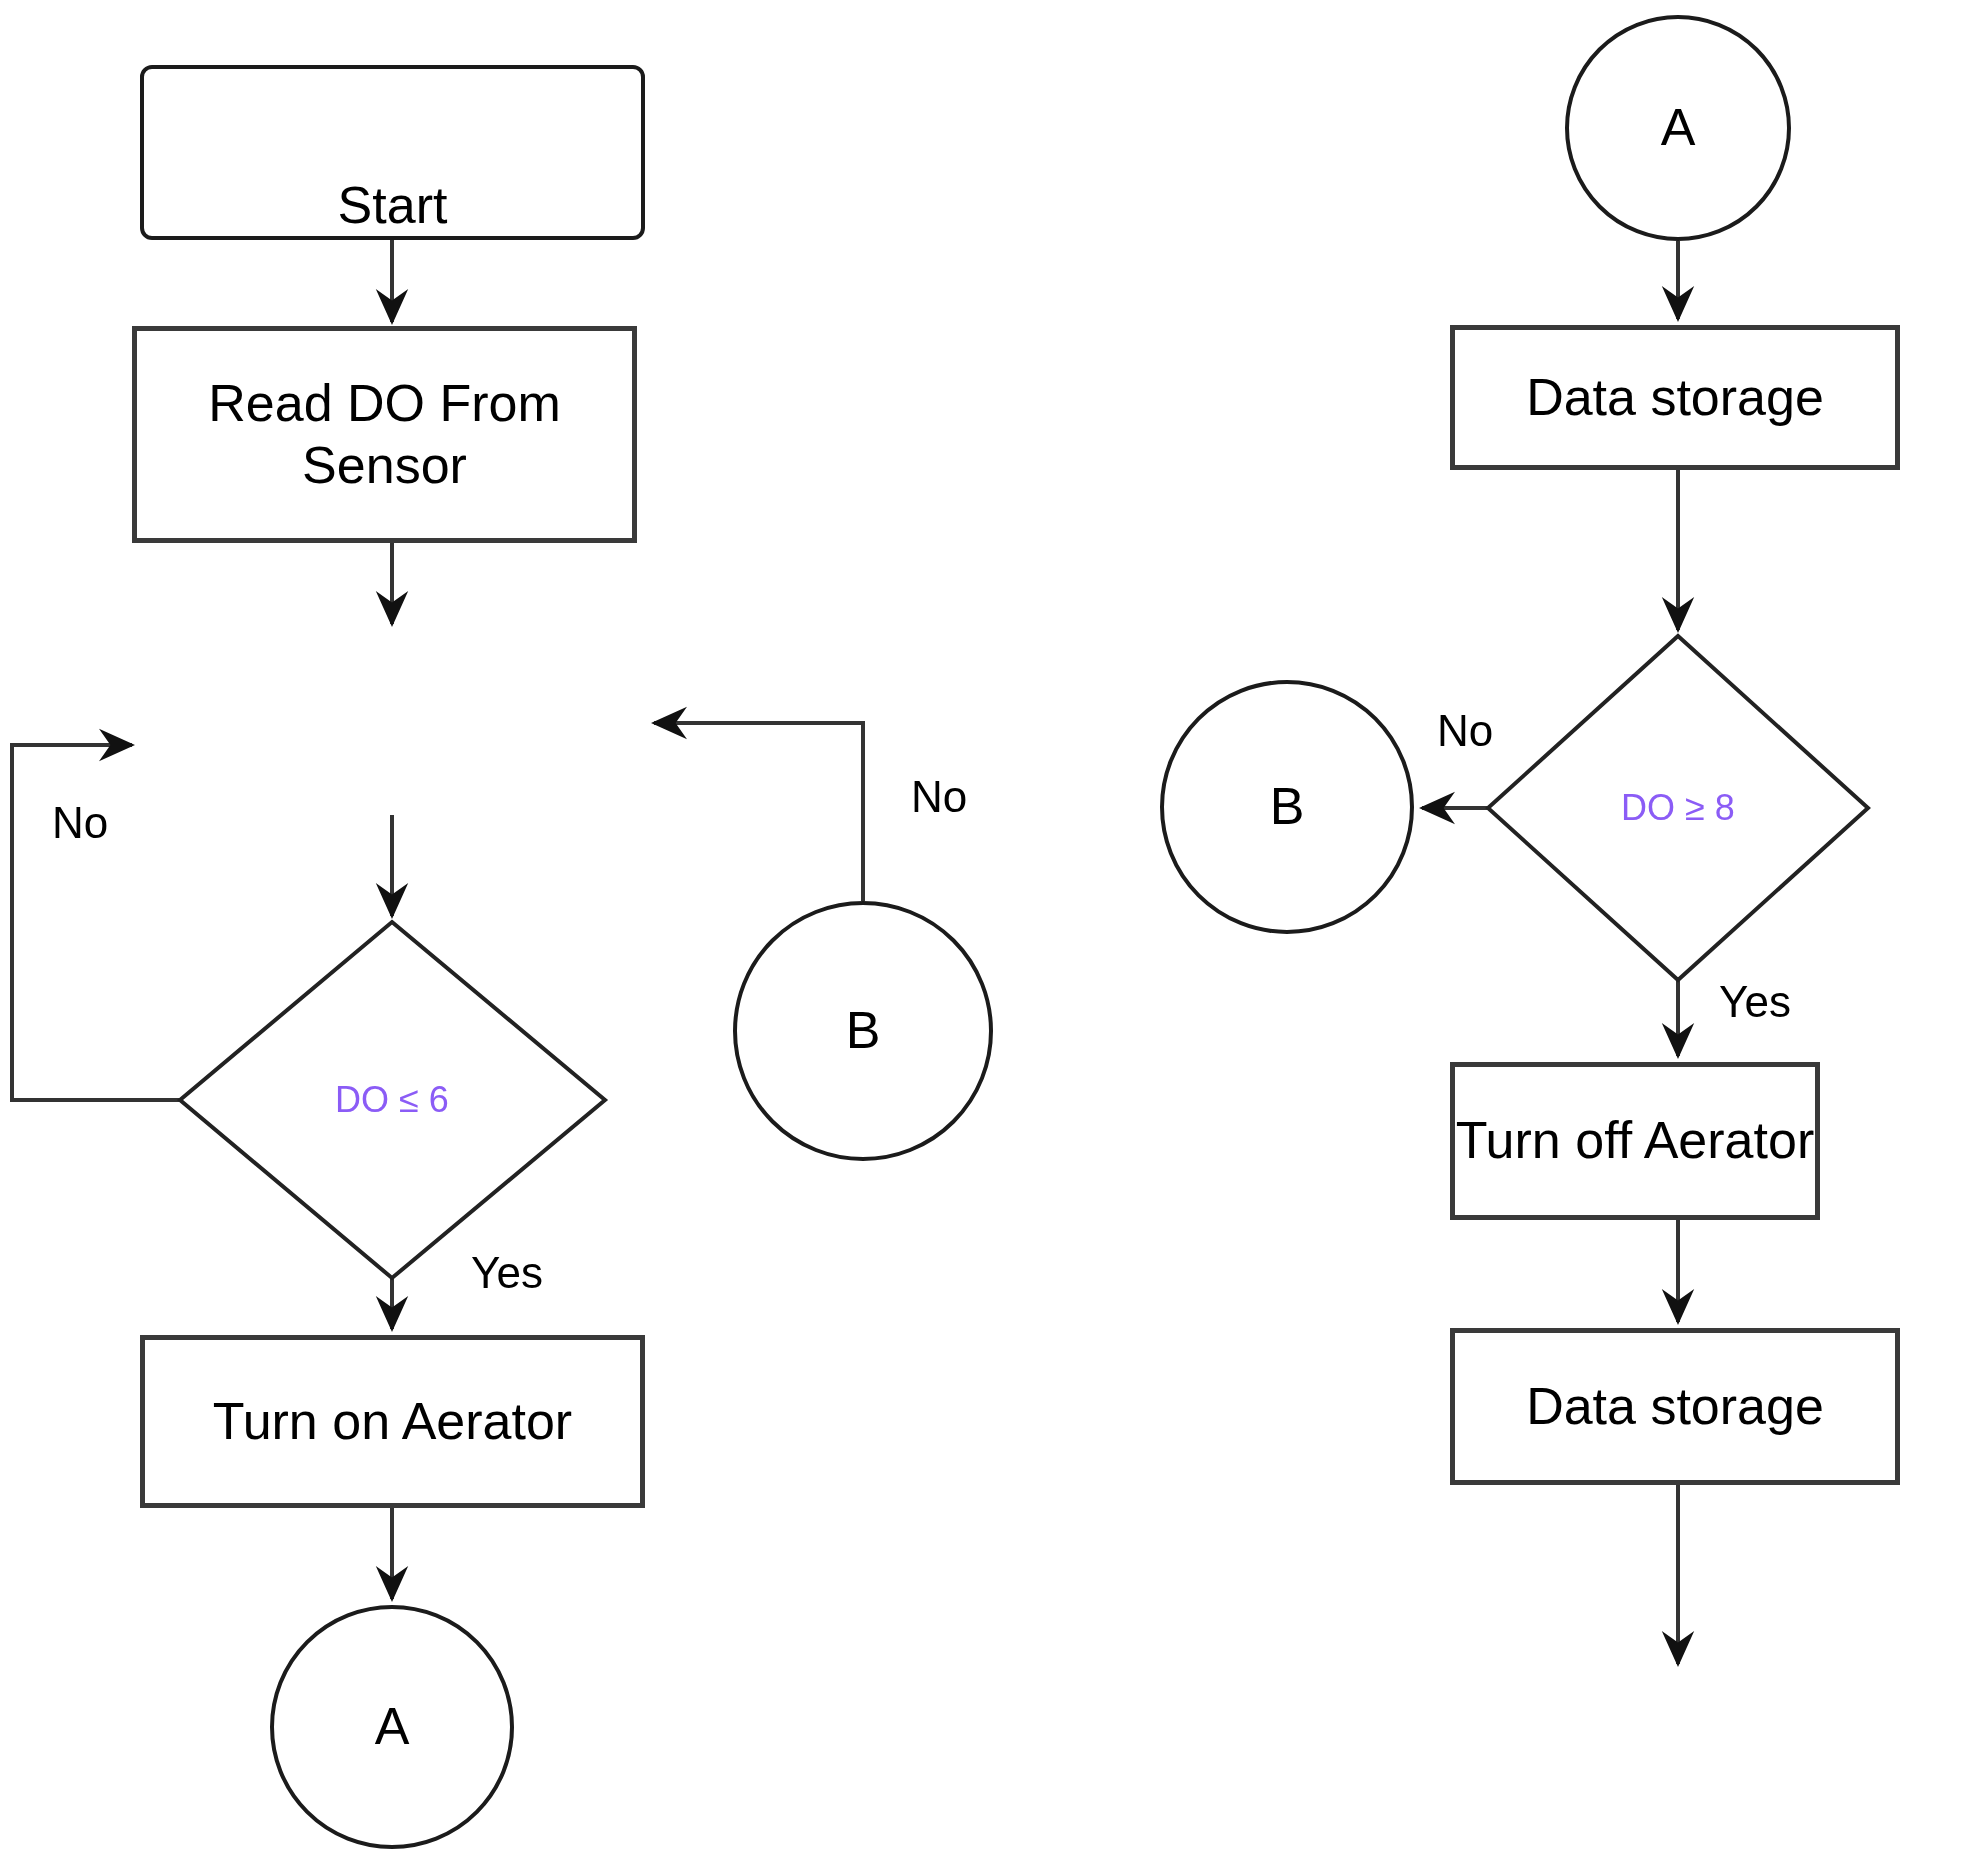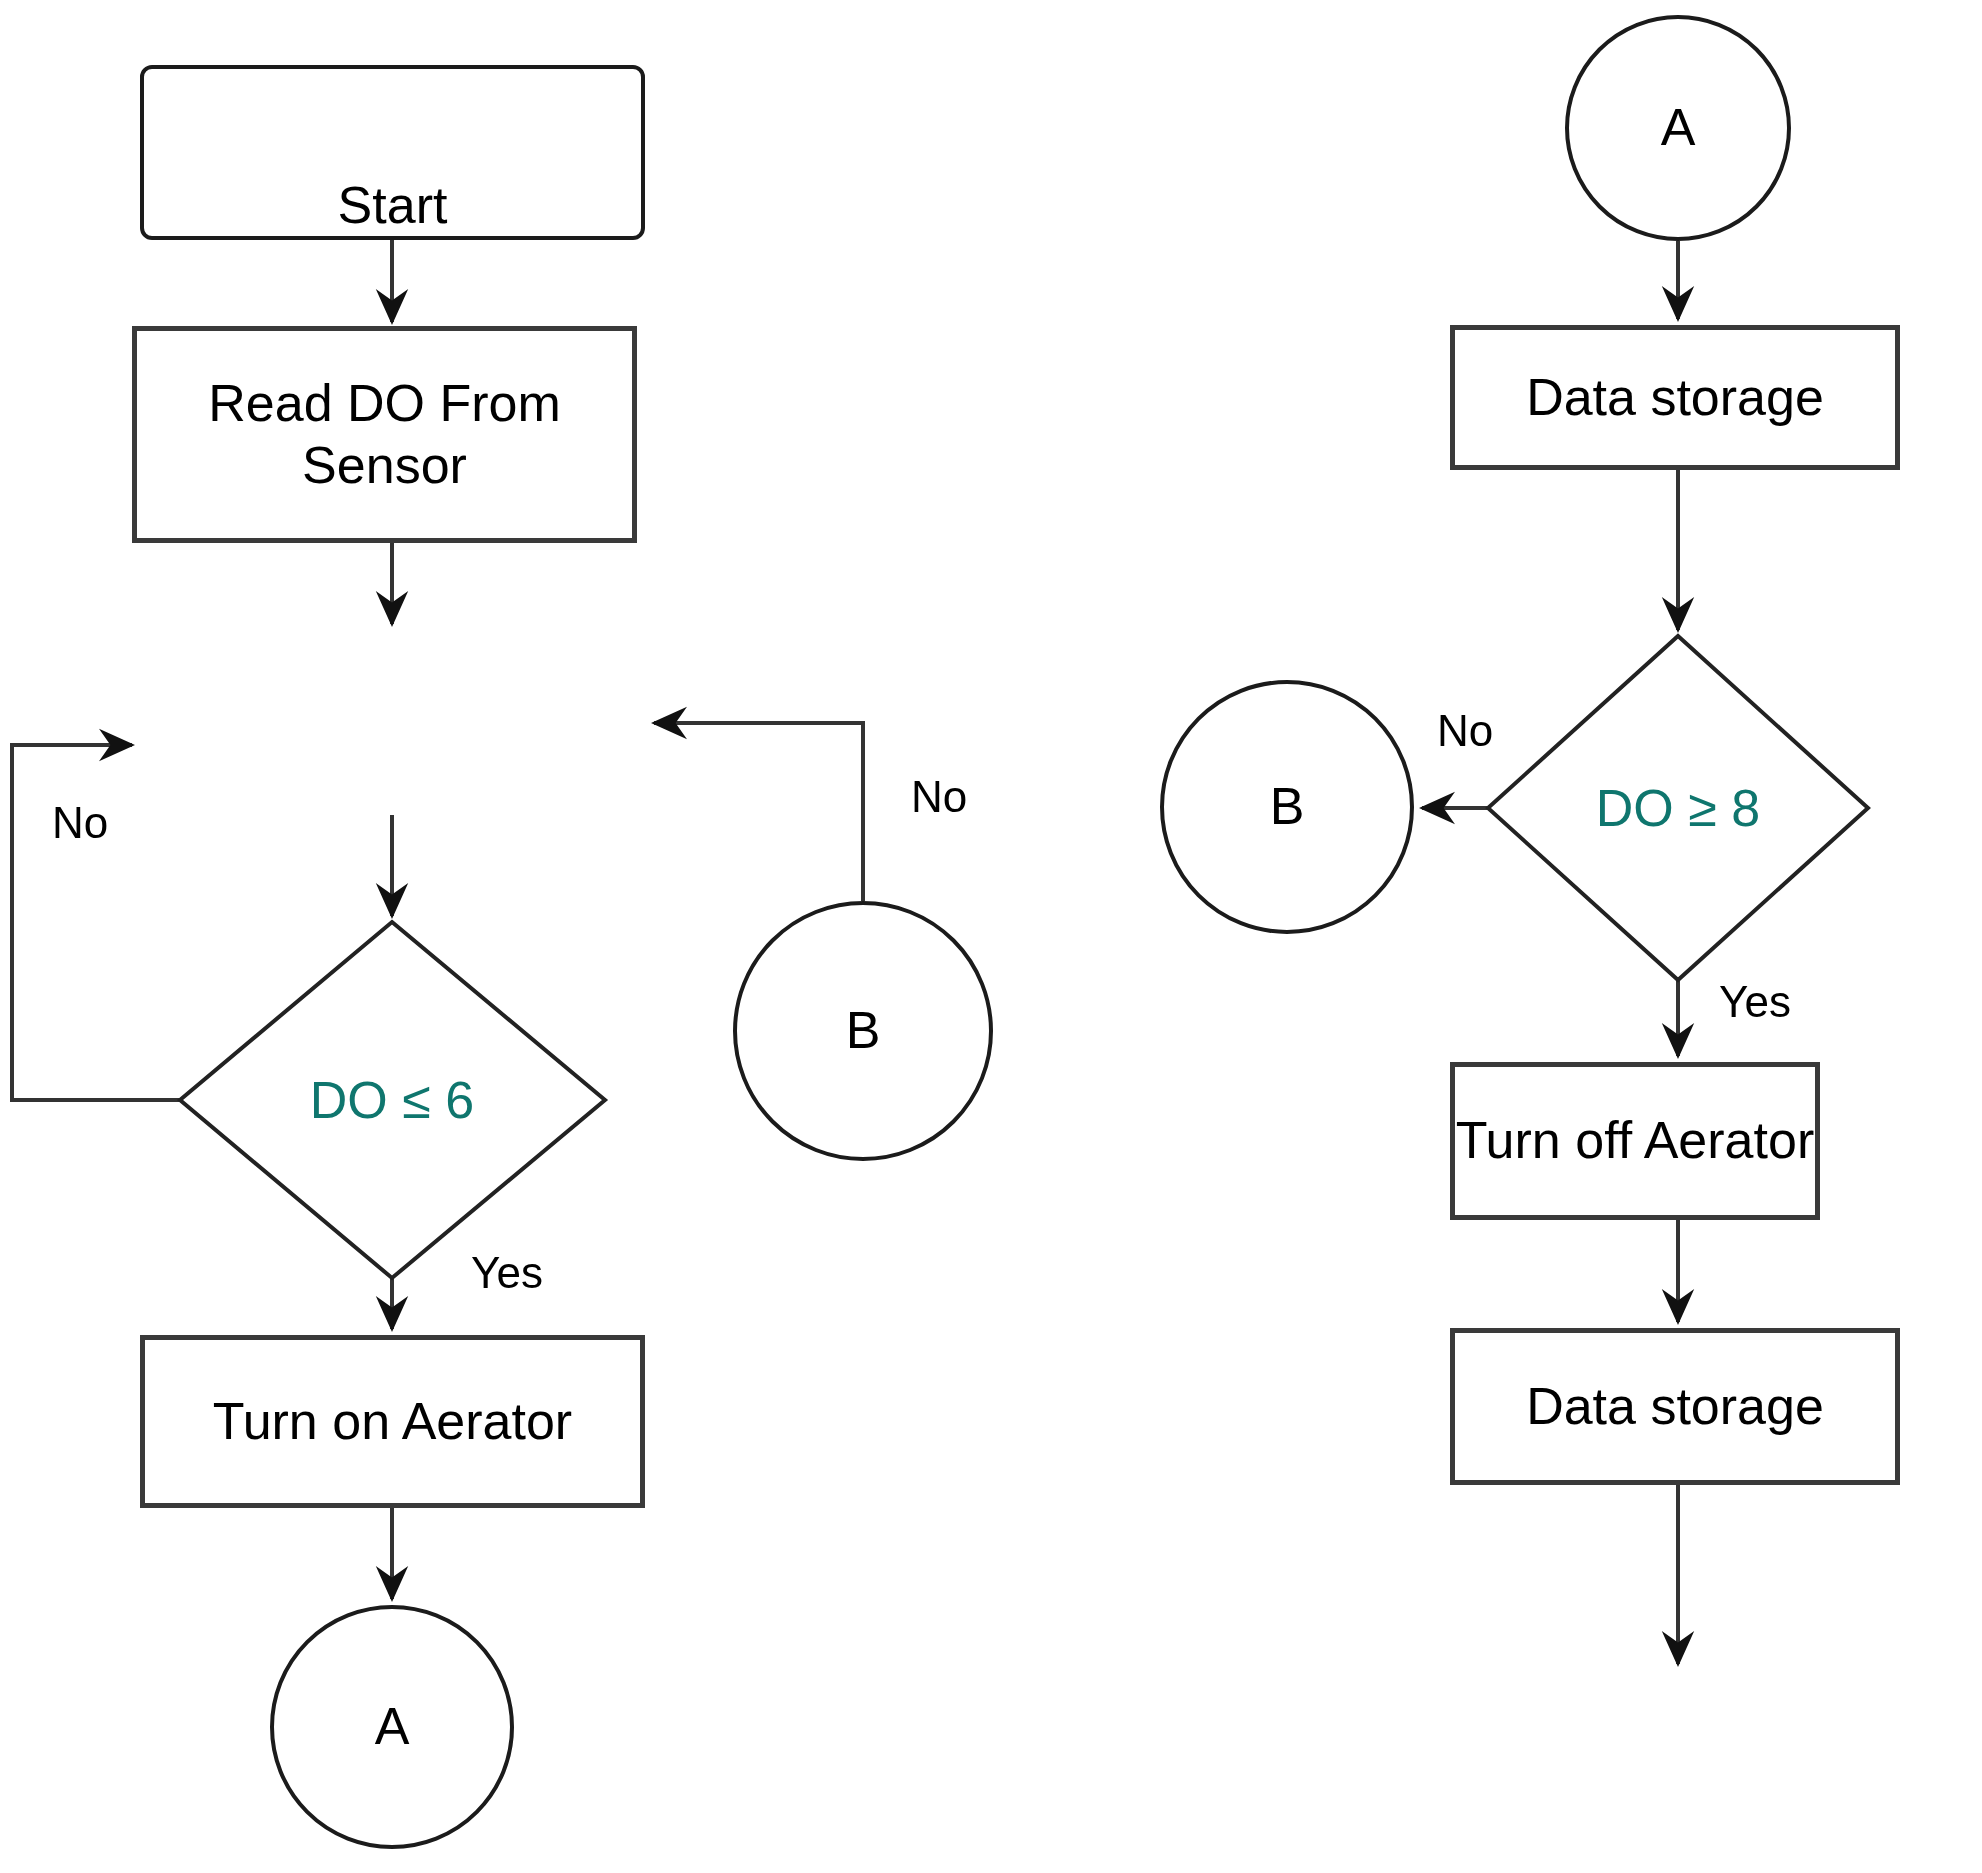--- a/index.html
+++ b/index.html
@@ -22,21 +22,21 @@
     line-height:1.18;
     color:#000;
     white-space:pre-line;
   }
   .rect{border:5px solid #3a3a3a;}
   .terminator{border:4px solid #1b1b1b;border-radius:12px;align-items:flex-end;}
   .circle{border:4px solid #1b1b1b;border-radius:50%;}
   .diamond-label{
     position:absolute;
     display:flex;align-items:center;justify-content:center;
-    font-size:52px;color:#0f766e;
+    font-size:36px;color:#8b5cf6;
     background:transparent;
   }
   .edge-label{
     position:absolute;
     display:flex;align-items:center;justify-content:center;
     font-size:44px;color:#000;
     background:transparent;
   }
 </style>
 </head>

